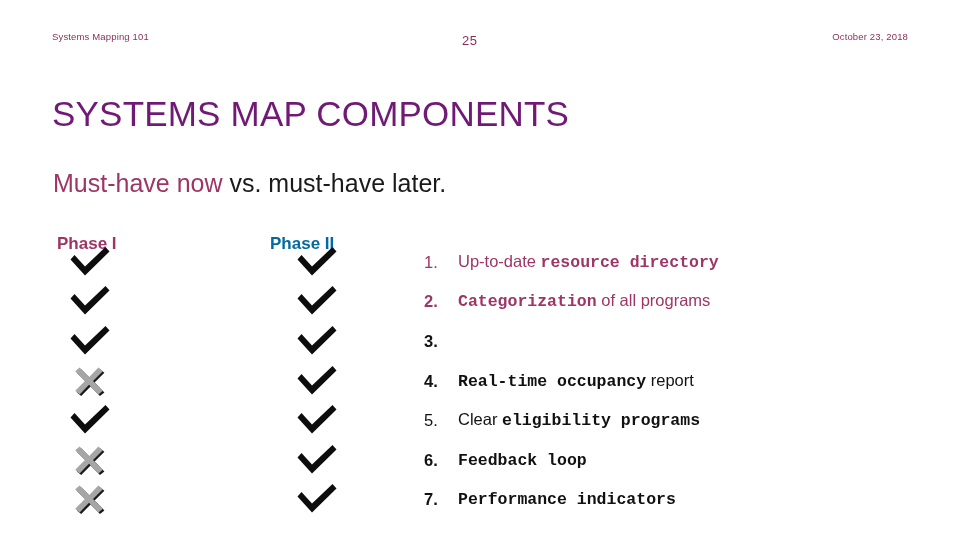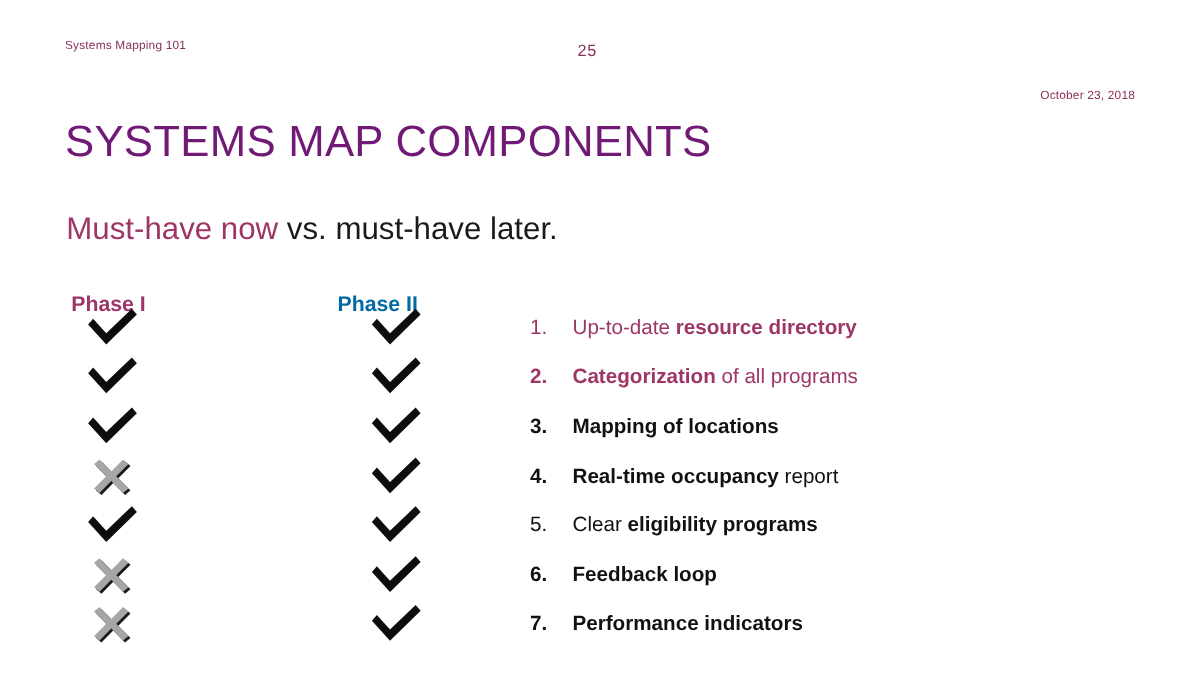--- a/index.html
+++ b/index.html
@@ -43,21 +43,20 @@
   }
   .hdr-right {
     position: absolute;
     right: 52px;
     top: 31px;
     font-size: 9.5px;
     letter-spacing: 0.15px;
     color: #8A2F5C;
     white-space: nowrap;
     text-align: right;
-    margin-top: 40px;
   }
 
   
   .title {
     position: absolute;
     left: 52px;
     top: 93px;
     font-size: 35px;
     line-height: 42px;
     color: #701a75;
@@ -122,21 +121,21 @@
     line-height: 20px;
     color: #111111;
     white-space: nowrap;
   }
   .list-item .num {
     width: 34px;
     flex: 0 0 34px;
     text-align: left;
   }
   .list-item .txt { flex: 1 1 auto; }
-  .list-item b { font-weight: bold; }
+  .list-item b { font-weight: bold; font-family: Liberation Mono, monospace; }
 </style>
 </head>
 <body>
 
 <div class="slide">
 
   <div class="hdr-left">Systems Mapping 101</div>
 
   <div class="hdr-center">25</div>
 
@@ -241,21 +240,20 @@
       <div class="list-item" style="color: rgb(158, 53, 103);">
         <span class="num">1.</span>
         <span class="txt"><span>Up-to-date </span><b>resource directory</b></span>
       </div>
       <div class="list-item" style="color: rgb(158, 53, 103);">
         <span class="num" style="font-weight: bold;">2.</span>
         <span class="txt"><b>Categorization</b><span> of all programs</span></span>
       </div>
       <div class="list-item" style="color: rgb(17, 17, 17);">
         <span class="num" style="font-weight: bold;">3.</span>
-        <span class="txt"><b>Mapping of locations</b></span>
       </div>
       <div class="list-item" style="color: rgb(17, 17, 17);">
         <span class="num" style="font-weight: bold;">4.</span>
         <span class="txt"><b>Real-time occupancy</b><span> report</span></span>
       </div>
       <div class="list-item" style="color: rgb(17, 17, 17);">
         <span class="num">5.</span>
         <span class="txt"><span>Clear </span><b>eligibility programs</b></span>
       </div>
       <div class="list-item" style="color: rgb(17, 17, 17);">

